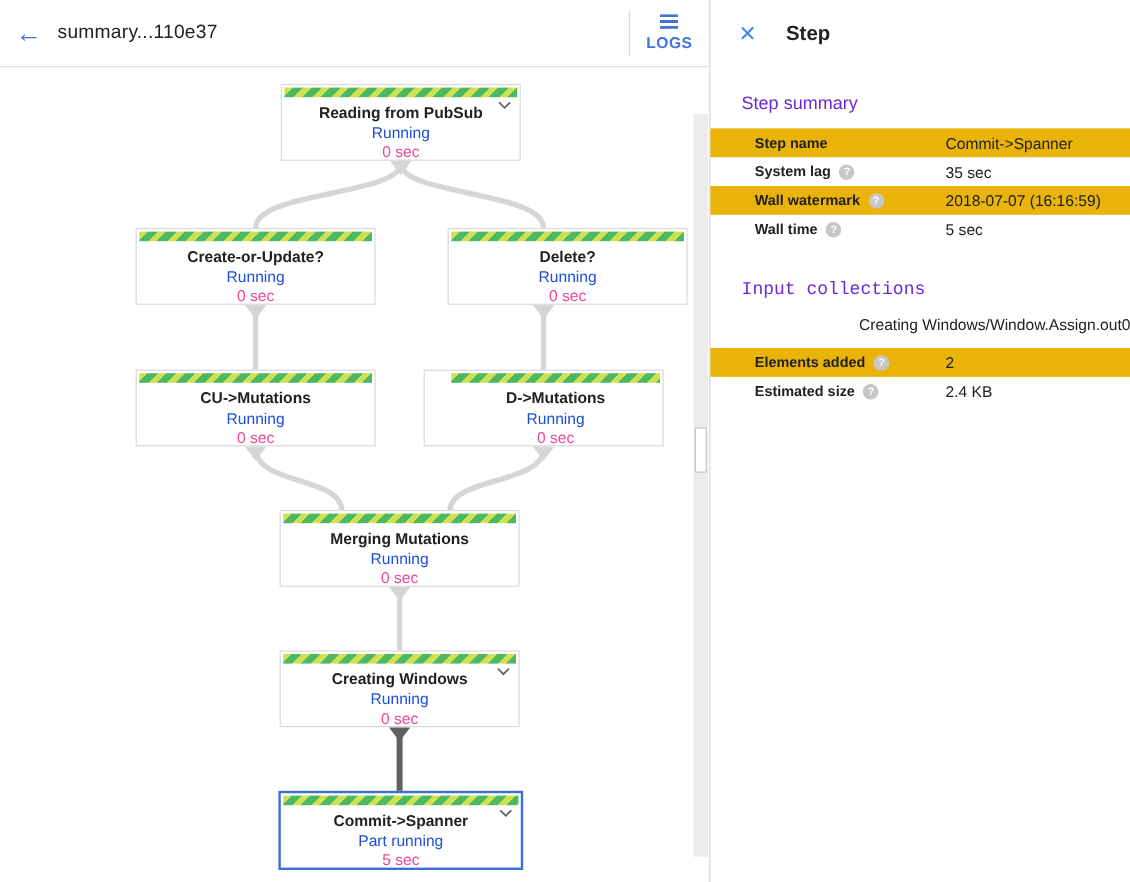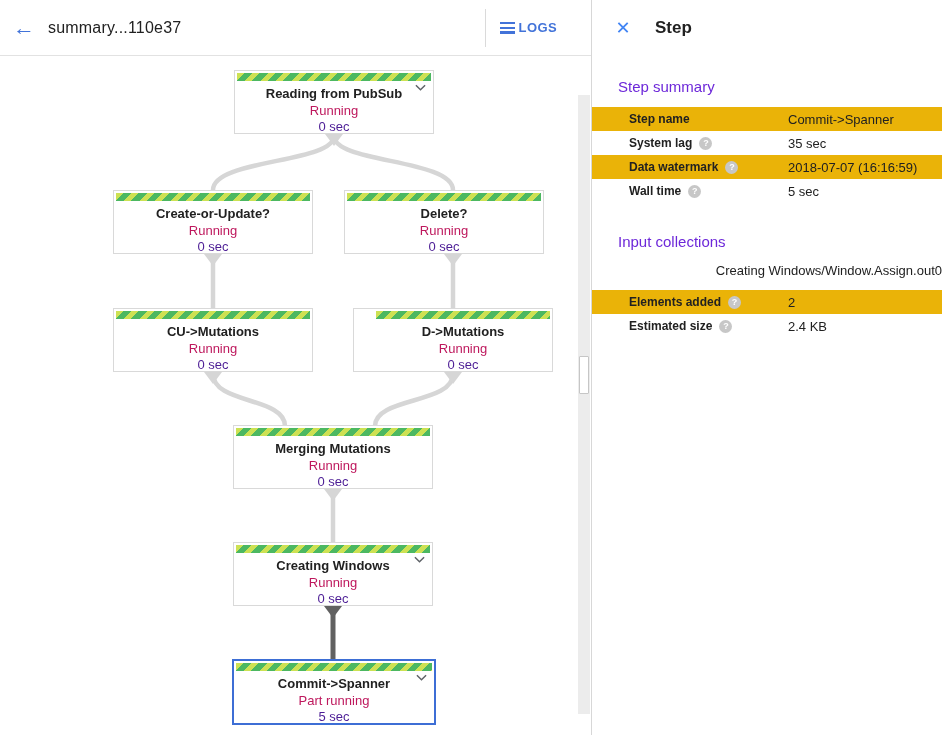--- a/index.html
+++ b/index.html
@@ -10,37 +10,37 @@
   
   .topbar { position: absolute; left: 0; top: 0; width: 591px; height: 56px;
     border-bottom: 1px solid #e2e2e2; display: flex; align-items: center; background: #fff; }
   .back-btn { width: 48px; text-align: center; font-size: 22px; color: #4273d9;
     cursor: pointer; line-height: 1; background: none; border: none; }
   .job-title { font-size: 16px; font-weight: 400; color: #212121; letter-spacing: .2px; }
   .topbar-spacer { flex: 1; }
   .logs-divider { width: 1px; height: 38px; background: #dadada; margin-right: 14px; }
   .logs-btn { display: flex; align-items: center; gap: 4px; background: none; border: none;
     color: #4273d9; font-family: inherit; font-size: 13px; font-weight: 700;
-    letter-spacing: .4px; margin-right: 34px; cursor: pointer; }
+    letter-spacing: .4px; margin-right: 14px; cursor: pointer; flex-direction: column; }
   .logs-icon { display: inline-block; width: 15px; height: 12px;
     background: linear-gradient(#4273d9 0 2.5px, transparent 2.5px 4.75px,
       #4273d9 4.75px 7.25px, transparent 7.25px 9.5px, #4273d9 9.5px 12px); }
 
   
   .graph-panel { position: absolute; left: 0; top: 57px; width: 591px; height: 526px;
     background: #fff; }
   .edges { position: absolute; left: 0; top: 0; }
 
   .node { position: absolute; width: 200px; height: 64px; background: #fff;
     border: 1px solid #d9d9d9; cursor: pointer; text-align: center; }
   .stripe { height: 8px; margin: 2px 2px 0 2px;
     background: repeating-linear-gradient(135deg, #cde153 0 5px, #4cb861 5px 11px); }
   .node-title { margin-top: 5px; font-size: 13px; font-weight: 700; color: #212121; }
-  .node-status { margin-top: 2px; font-size: 13px; color: #be185d; }
-  .node-time { margin-top: 1px; font-size: 13px; color: #4c1d95; }
+  .node-status { margin-top: 2px; font-size: 13px; color: #1d4ed8; }
+  .node-time { margin-top: 1px; font-size: 13px; color: #ec4899; }
   .chevron { position: absolute; right: 7px; top: 13px; width: 11px; height: 8px; cursor: pointer; }
   .node.selected { width: 204px; height: 66px; border: 2px solid #3d6ed5; }
 
   .scroll-track { position: absolute; left: 578px; top: 38px; width: 12px; height: 619px;
     background: #ececec; }
   .scroll-thumb { position: absolute; left: 1px; top: 261px; width: 10px; height: 38px;
     background: #fff; border: 1px solid #c6c6c6; border-radius: 1px; cursor: grab; }
 
   
   .side-panel { position: absolute; left: 591px; top: 0; width: 351px; height: 735px;
@@ -112,21 +112,21 @@
       <div class="node-time">0 sec</div>
     </div>
 
     <div class="node" style="left:113px; top:133px;">
       <div class="stripe"></div>
       <div class="node-title">Create-or-Update?</div>
       <div class="node-status">Running</div>
       <div class="node-time">0 sec</div>
     </div>
 
-    <div class="node" style="left:344px; top:133px;text-align:center;">
+    <div class="node" style="left:373px; top:133px;text-align:center;">
       <div class="stripe"></div>
       <div class="node-title">Delete?</div>
       <div class="node-status">Running</div>
       <div class="node-time">0 sec</div>
     </div>
 
     <div class="node" style="left:113px; top:251px;">
       <div class="stripe"></div>
       <div class="node-title">CU-&gt;Mutations</div>
       <div class="node-status">Running</div>
@@ -184,32 +184,32 @@
       <div class="kv-row shaded">
         <span class="kv-label">Step name</span>
         <span class="kv-value">Commit-&gt;Spanner</span>
       </div>
       <div class="kv-row">
         <span class="kv-label">System lag</span>
         <span class="help-icon">?</span>
         <span class="kv-value">35 sec</span>
       </div>
       <div class="kv-row shaded">
-        <span class="kv-label">Data watermark</span>
+        <span class="kv-label">Wall watermark</span>
         <span class="help-icon">?</span>
         <span class="kv-value">2018-07-07 (16:16:59)</span>
       </div>
       <div class="kv-row">
         <span class="kv-label">Wall time</span>
         <span class="help-icon">?</span>
         <span class="kv-value">5 sec</span>
       </div>
     </div>
 
-    <h3 class="section-heading" style="margin-top:30px; margin-bottom:13px;">Input collections</h3>
+    <h3 class="section-heading" style="margin-top:30px; margin-bottom:13px;font-family:Liberation Mono, monospace;">Input collections</h3>
     <div class="collection-name">Creating Windows/Window.Assign.out0</div>
 
     <div class="kv-table">
       <div class="kv-row shaded">
         <span class="kv-label">Elements added</span>
         <span class="help-icon">?</span>
         <span class="kv-value">2</span>
       </div>
       <div class="kv-row">
         <span class="kv-label">Estimated size</span>

